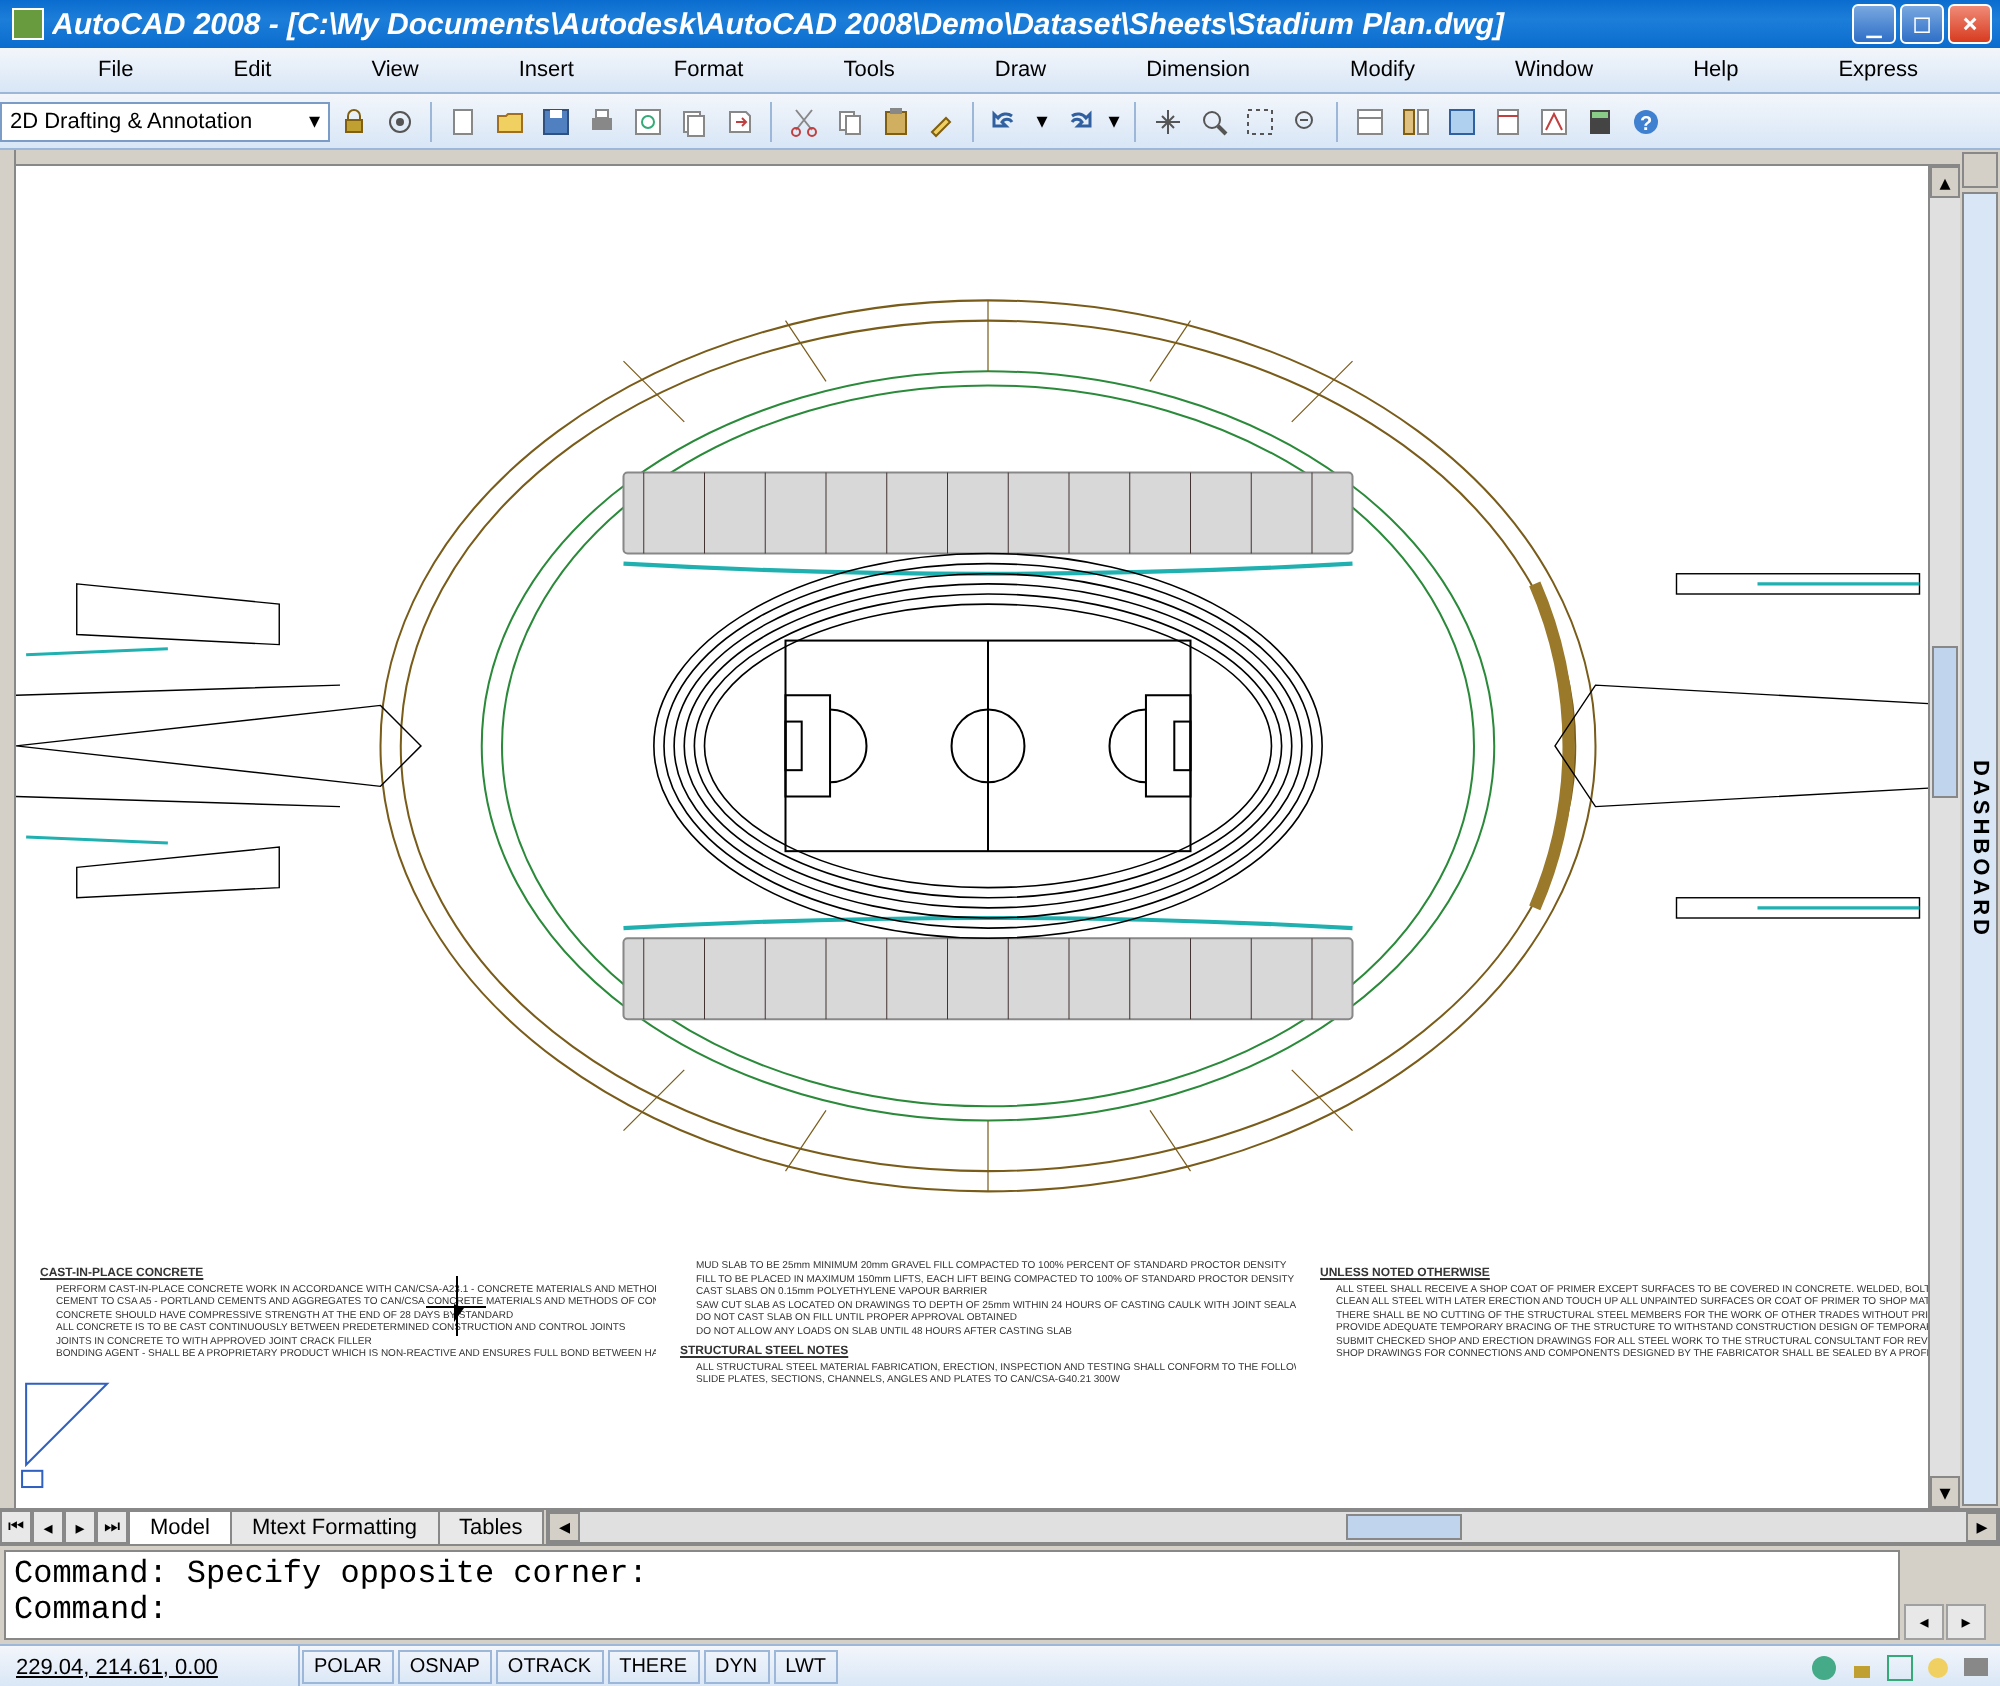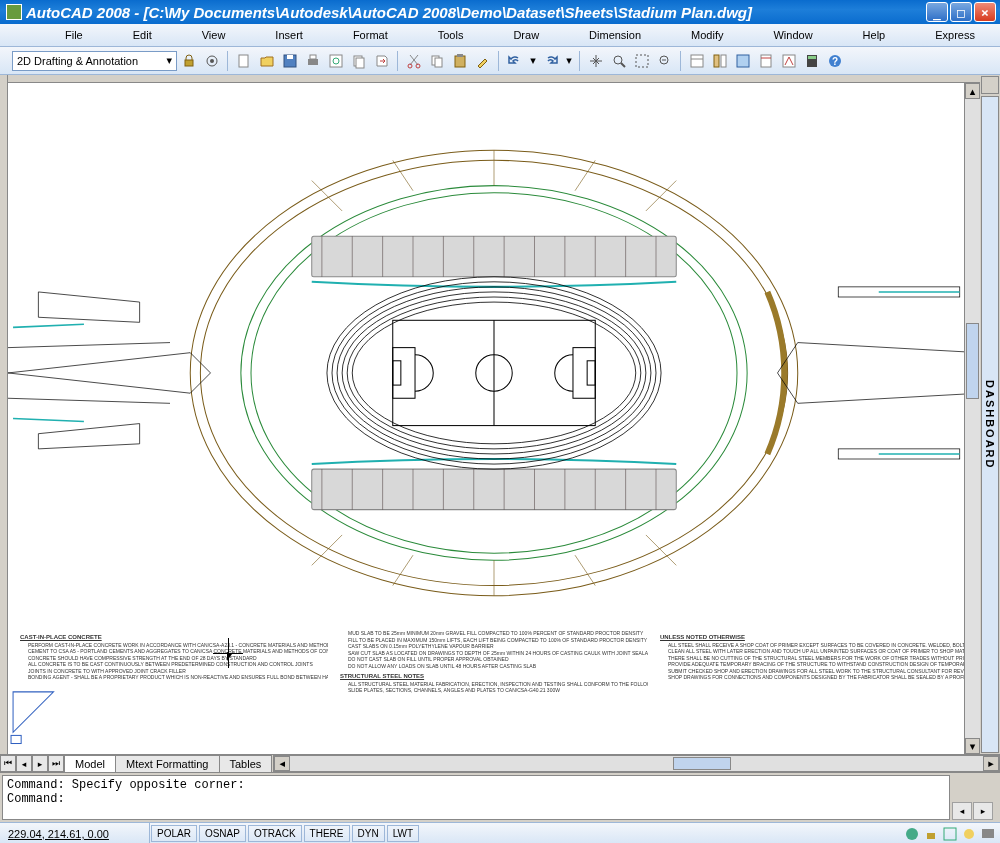--- a/index.html
+++ b/index.html
@@ -8,31 +8,31 @@
 
 .titlebar { height:24px; background:linear-gradient(to bottom,#0a6cce,#1d7ed9 40%,#0a6cce); display:flex; align-items:center; color:#fff; padding:0 2px; }
 .titlebar .app-icon { width:16px; height:16px; background:#689b3e; margin:0 4px; border:1px solid #fff; }
 .titlebar .title-text { flex:1; font-weight:bold; font-style:italic; font-size:15px; white-space:nowrap; overflow:hidden; }
 .titlebar .winbtns { display:flex; gap:2px; margin-right:2px; }
 .winbtn { width:22px; height:20px; border:1px solid #fff; border-radius:3px; display:flex; align-items:center; justify-content:center; font-family:monospace; font-size:13px; font-weight:bold; cursor:pointer; }
 .winbtn.min, .winbtn.max { background:linear-gradient(to bottom,#79a8e0,#2e6fc7); color:#fff; }
 .winbtn.close { background:linear-gradient(to bottom,#f08b77,#d73b1f); color:#fff; }
 
 
-.menubar { height:23px; background:linear-gradient(to bottom,#f3f6fb,#d8e6f6); display:flex; align-items:center; padding:0 16px; border-bottom:1px solid #9db7d8;gap:36px; }
+.menubar { height:23px; background:linear-gradient(to bottom,#f3f6fb,#d8e6f6); display:flex; align-items:center; padding:0 0; border-bottom:1px solid #9db7d8;gap:36px; }
 .menubar .app-icon2 { width:16px; height:16px; background:#689b3e; margin-right:6px; }
 .menu-item { padding:3px 7px; cursor:pointer; }
 .menu-spacer { flex:1; }
 .help-search { width:230px; height:18px; border:1px solid #9ea19e; background:#fff; padding:1px 4px; font-size:11px; color:#888; }
 .menuicon { width:16px; height:16px; margin:0 2px; display:inline-block; }
 .menu-smallbtns { display:flex; align-items:center; gap:2px; margin-left:6px; }
 .sbtn { width:16px; height:14px; border:1px solid #a0a0a0; background:#e8e8e8; font-size:9px; display:flex; align-items:center; justify-content:center; cursor:pointer; }
 
 
-.toolbar { height:28px; background:linear-gradient(to bottom,#f3f6fb,#d8e6f6); display:flex; align-items:center; padding:2px 12px; border-bottom:1px solid #9db7d8; gap:1px; }
+.toolbar { height:28px; background:linear-gradient(to bottom,#f3f6fb,#d8e6f6); display:flex; align-items:center; padding:2px 0; border-bottom:1px solid #9db7d8; gap:1px; }
 .workspace-dd { width:165px; height:20px; border:1px solid #7a9cc7; background:#fff; padding:1px 4px; font-size:11px; display:flex; align-items:center; justify-content:space-between; cursor:pointer; }
 .tbbtn { width:22px; height:22px; border:1px solid transparent; display:flex; align-items:center; justify-content:center; cursor:pointer; }
 .tbsep { width:2px; height:20px; border-left:1px solid #9db7d8; margin:0 3px; }
 .tbbtn svg, .tbbtn span { pointer-events:none; }
 
 
 .mainrow { display:flex; height:679px; }
 .ruler-left { width:8px; background:#d4d0c8; border-right:1px solid #888; }
 .canvas-wrap { flex:1; display:flex; flex-direction:column; background:#000; }
 .ruler-top { height:8px; background:#d4d0c8; border-bottom:1px solid #888; }
@@ -62,21 +62,21 @@
 .tabnav { display:flex; }
 .tabnavbtn { width:16px; border:1px solid #888; background:#e8e8e8; font-size:9px; display:flex; align-items:center; justify-content:center; cursor:pointer; }
 .tab { padding:1px 10px; border:1px solid #888; border-bottom:none; background:#e8e8e8; margin-right:-1px; cursor:pointer; font-size:11px; display:flex; align-items:center; }
 .tab.active { background:#fff; font-weight:normal; }
 .tabbar .scrollfill { flex:1; background:#e0e0e0; border:1px solid #888; margin-left:2px; position:relative; }
 .scrollfill .thumb { position:absolute; left:55%; width:8%; top:1px; bottom:1px; background:#c0d4ee; border:1px solid #888; }
 .scrollfill .arrow { position:absolute; top:0; bottom:0; width:16px; background:#d4d0c8; border:1px solid #888; display:flex; align-items:center; justify-content:center; }
 
 
 .cmdpanel { height:50px; background:#d4d0c8; border-top:1px solid #888; padding:2px; display:flex; }
-.cmdtext { flex:1; background:#fff; border:1px solid #888; font-family:"Courier New",monospace; font-size:12px; padding:2px 4px; white-space:pre; overflow:hidden; }
+.cmdtext { flex:1; background:#fff; border:1px solid #888; font-family:"Courier New",monospace; font-size:16px; padding:2px 4px; white-space:pre; overflow:hidden; }
 .cmdscroll { width:48px; display:flex; flex-wrap:wrap; align-content:flex-end; gap:1px; padding-left:2px; }
 .cmdscroll .sbtn { width:20px; height:18px; }
 
 
 .statusbar { height:22px; background:linear-gradient(to bottom,#f3f6fb,#d8e6f6); display:flex; align-items:center; border-top:1px solid #9db7d8; font-size:11px; }
 .status-cell { padding:2px 8px; border-right:1px solid #9db7d8; height:100%; display:flex; align-items:center;text-decoration:underline; }
 .status-toggle { padding:2px 5px; border:1px solid #9db7d8; margin:1px; cursor:pointer; font-size:10px; }
 .status-fill { flex:1; }
 .status-icons { display:flex; gap:3px; padding-right:4px; }
 .sicon { width:16px; height:16px; }

